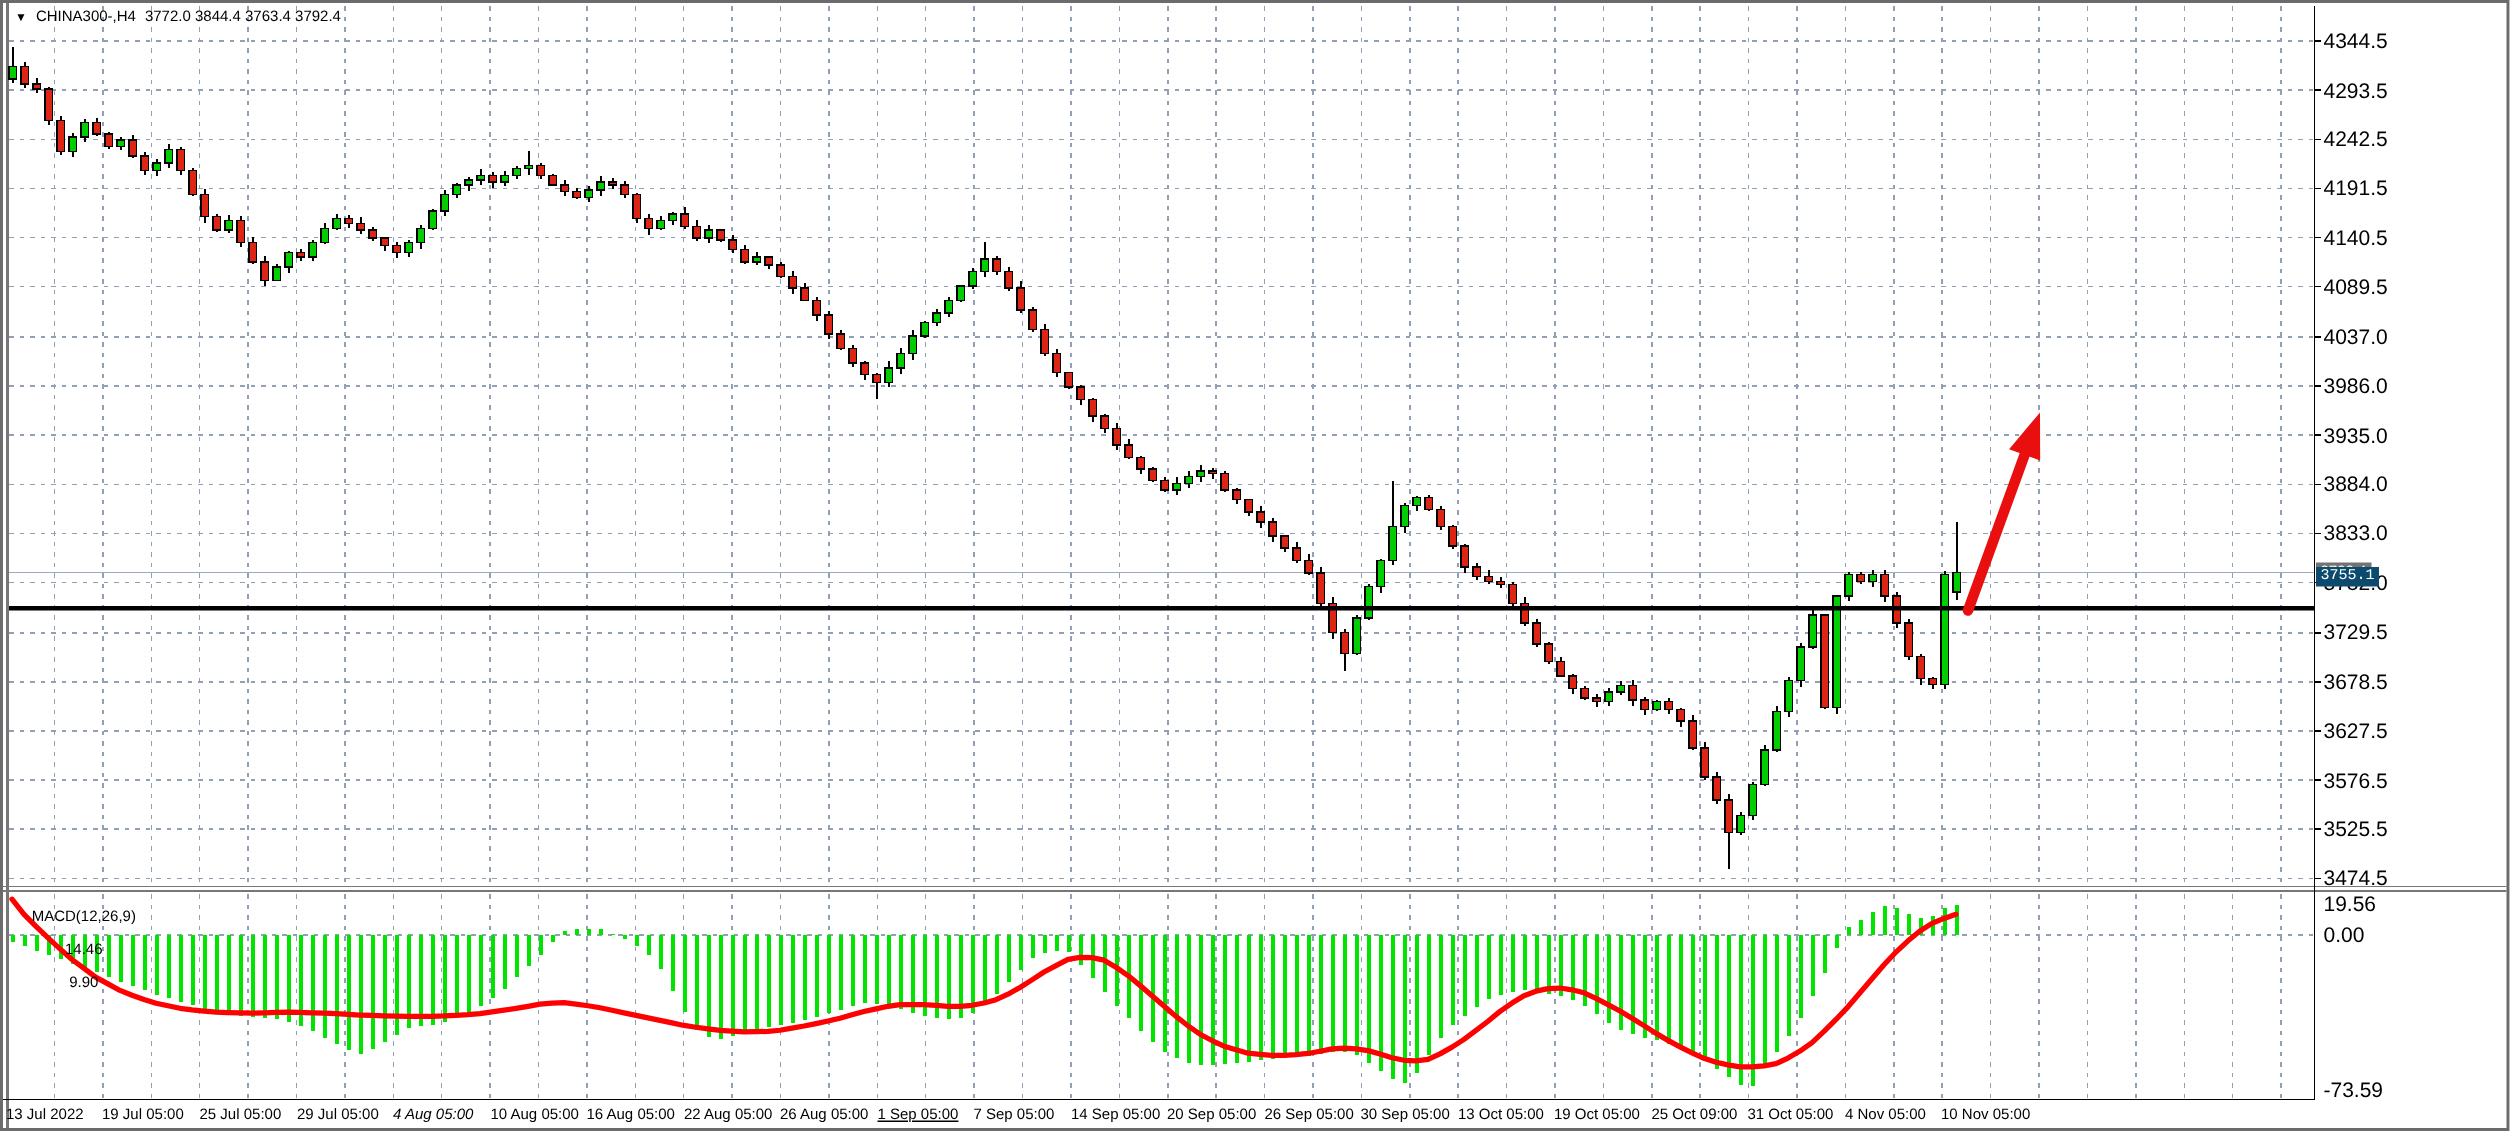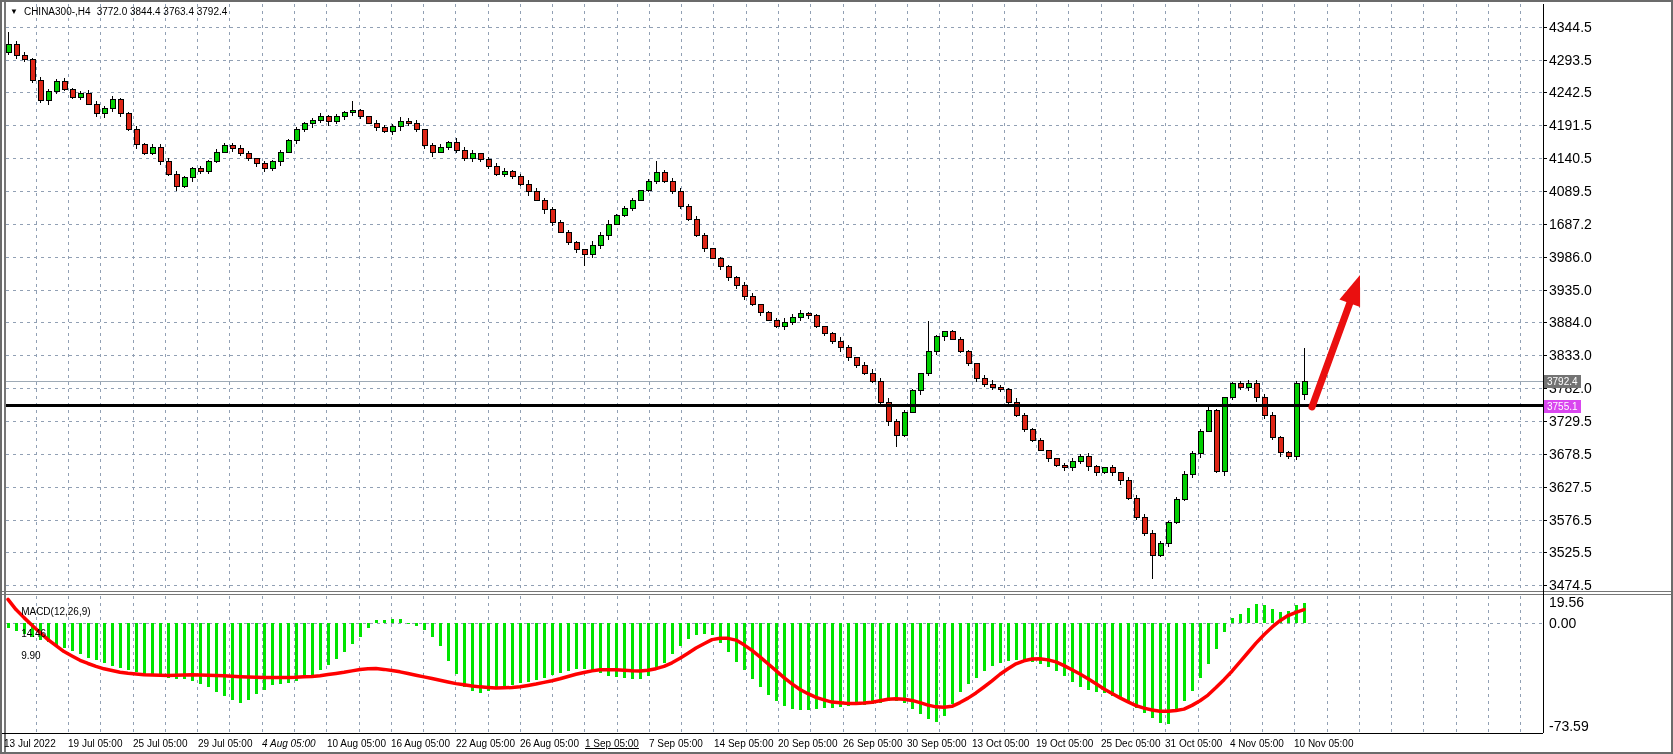--- a/index.html
+++ b/index.html
@@ -10,21 +10,21 @@
     font-family:"Liberation Sans",sans-serif;color:#000;
   }
   .left-edge{position:absolute;left:2px;top:0;width:2px;height:100%;background:#777;}
   #chart-svg{position:absolute;left:0;top:0;}
   .chart-title{
     position:absolute;left:8px;top:4px;font-size:10px;color:#000;
     display:flex;align-items:center;gap:6px;white-space:pre;z-index:5;
   }
   .dd-icon{font-size:8px;cursor:pointer;}
   .macd-title{
-    position:absolute;left:8px;top:593px;font-size:10px;color:#000;z-index:5;white-space:pre;
+    position:absolute;left:8px;top:593px;font-size:10px;color:#000;z-index:5;white-space:pre;text-align:center;
   }
   .axis-label{
     position:absolute;left:1547px;font-size:14px;color:#000;white-space:nowrap;line-height:11px;
   }
   .level-label{
     position:absolute;left:1542px;font-size:10px;line-height:13px;height:13px;
     padding:0 3px;white-space:nowrap;z-index:6;
   }
   .date-label{
     position:absolute;top:736px;font-size:10px;color:#000;white-space:nowrap;
@@ -692,34 +692,34 @@
     <span>9.90</span>
   </div>
 
   <div id="price-axis">
       <div class="axis-label" style="top: 19.9158px;">4344.5</div>
       <div class="axis-label" style="top: 52.6339px;">4293.5</div>
       <div class="axis-label" style="top: 85.3519px;">4242.5</div>
       <div class="axis-label" style="top: 118.07px; text-align: center;">4191.5</div>
       <div class="axis-label" style="top: 150.788px;">4140.5</div>
       <div class="axis-label" style="top: 183.506px;">4089.5</div>
-      <div class="axis-label" style="top: 217.186px;">1687.2</div>
+      <div class="axis-label" style="top: 217.186px;">4037.0</div>
       <div class="axis-label" style="top: 249.904px;">3986.0</div>
       <div class="axis-label" style="top: 282.622px;">3935.0</div>
       <div class="axis-label" style="top: 315.34px;">3884.0</div>
       <div class="axis-label" style="top: 348.058px;">3833.0</div>
       <div class="axis-label" style="top: 380.777px;">3782.0</div>
       <div class="axis-label" style="top: 414.457px;">3729.5</div>
       <div class="axis-label" style="top: 447.175px;">3678.5</div>
       <div class="axis-label" style="top: 479.893px;">3627.5</div>
       <div class="axis-label" style="top: 512.611px;">3576.5</div>
       <div class="axis-label" style="top: 545.329px;">3525.5</div>
       <div class="axis-label" style="top: 578.047px;">3474.5</div>
       <div class="level-label" style="top: 373.105px; background: #737373; color: rgb(255, 255, 255);">3792.4</div>
-      <div class="level-label" style="top: 398px; background: #d946ef; color: rgb(255, 255, 255);">3755.1</div>
+      <div class="level-label" style="top: 376px; background: #0c4a6e; color: rgb(255, 255, 255); font-family: Liberation Mono, monospace;">3755.1</div>
     </div>
   <div id="macd-axis">
       <div class="axis-label" style="top: 595px;">19.56</div>
       <div class="axis-label" style="top: 615.967px;">0.00</div>
       <div class="axis-label" style="top: 719px;">-73.59</div>
     </div>
   <div id="date-axis">
       <div class="date-label" style="left: 2px;">13 Jul 2022</div>
       <div class="date-label" style="left: 66px;">19 Jul 05:00</div>
       <div class="date-label" style="left: 131px;">25 Jul 05:00</div>
@@ -730,18 +730,18 @@
       <div class="date-label" style="left: 454px;">22 Aug 05:00</div>
       <div class="date-label" style="left: 518px;">26 Aug 05:00</div>
       <div class="date-label" style="left: 583px; text-decoration: underline;">1 Sep 05:00</div>
       <div class="date-label" style="left: 647px;">7 Sep 05:00</div>
       <div class="date-label" style="left: 712px;">14 Sep 05:00</div>
       <div class="date-label" style="left: 776px;">20 Sep 05:00</div>
       <div class="date-label" style="left: 841px;">26 Sep 05:00</div>
       <div class="date-label" style="left: 905px;">30 Sep 05:00</div>
       <div class="date-label" style="left: 970px;">13 Oct 05:00</div>
       <div class="date-label" style="left: 1034px;">19 Oct 05:00</div>
-      <div class="date-label" style="left: 1099px;">25 Dec 05:00</div>
+      <div class="date-label" style="left: 1099px;">25 Oct 09:00</div>
       <div class="date-label" style="left: 1163px;">31 Oct 05:00</div>
       <div class="date-label" style="left: 1228px;">4 Nov 05:00</div>
       <div class="date-label" style="left: 1292px;">10 Nov 05:00</div>
     </div>
 </div>
 
 </body></html>

